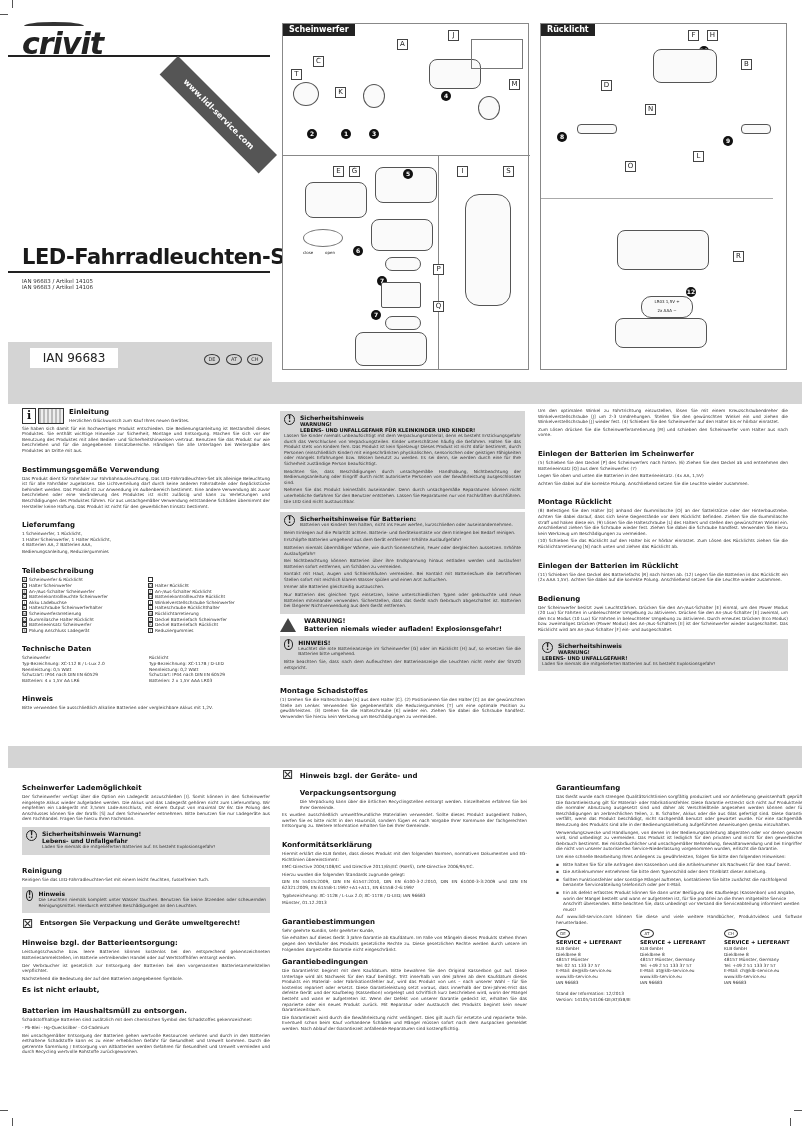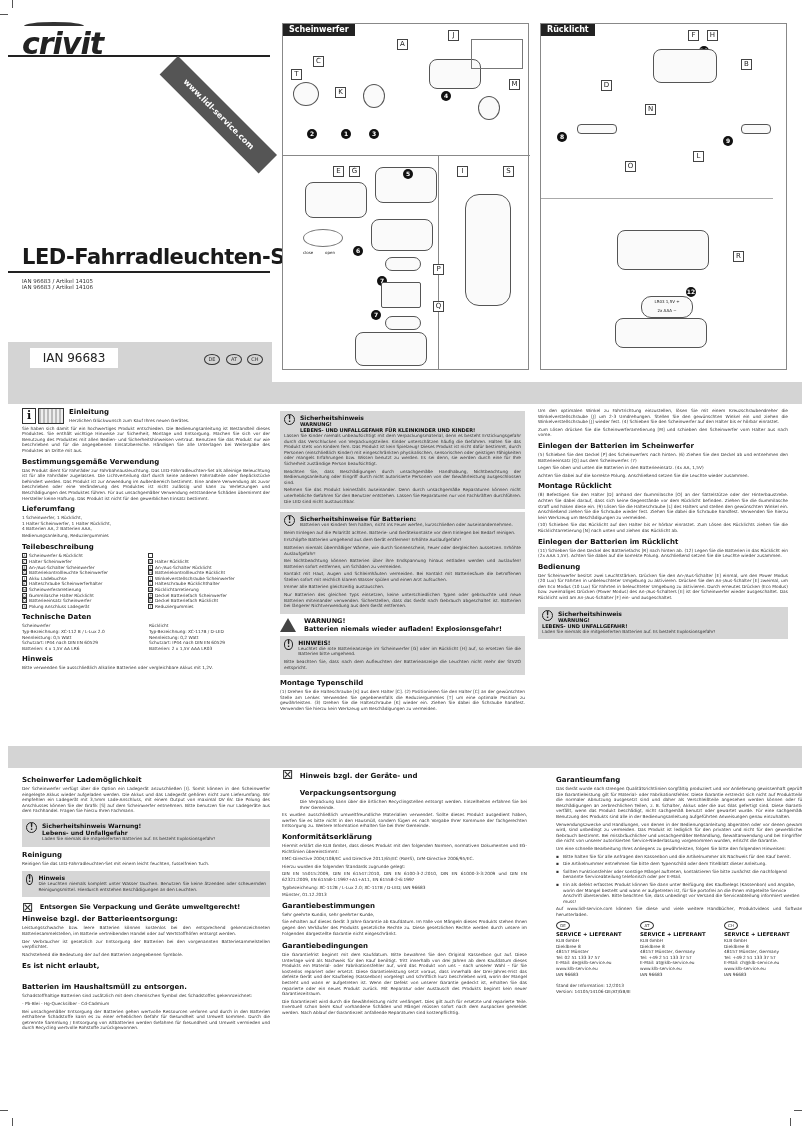--- a/index.html
+++ b/index.html
@@ -14,21 +14,21 @@
   .grayband { position: absolute; background: #d4d4d4; }
   .ianbox { position: absolute; left: 30px; top: 348px; width: 88px; height: 20px; background: #fff; font-size: 12px; text-align: center; line-height: 20px; color: #222; }
   .cc { position: absolute; top: 354px; width: 16px; height: 11px; border: 1px solid #333; border-radius: 50%; font-size: 5px; text-align: center; line-height: 9px; color: #333; }
   .figpanel { position: absolute; border: 1px solid #888; background: #fff; }
   .figlabel { position: absolute; left: 0; top: 0; background: #222; color: #fff; font-weight: bold; font-size: 8px; padding: 2px 6px; height: 12px; line-height: 8px; }
   .sq { position: absolute; border: 1px solid #444; background: #fff; font-size: 7px; width: 11px; height: 11px; line-height: 9px; text-align: center; color: #222; }
   .num { position: absolute; width: 10px; height: 10px; border-radius: 50%; background: #111; color: #fff; font-size: 6px; font-weight: bold; text-align: center; line-height: 10px; }
   .dev { position: absolute; border: 1px solid #555; border-radius: 8px; background: #fafafa; }
   .col { position: absolute; font-size: 4.3px; line-height: 5.6px; color: #333; }
   .col p { margin-bottom: 2px; text-align: justify; }
-  .col h3 { font-size: 7px; font-weight: bold; color: #111; margin-top: 4px; margin-bottom: 1px; line-height: 9px; }
+  .col h3 { font-size: 7px; font-weight: bold; color: #111; margin-top: 12px; margin-bottom: 1px; line-height: 9px; }
   .box { background: #d6d6d6; padding: 3px 4px; margin: 3px 0; position: relative; }
   .box h4 { font-size: 6px; font-weight: bold; color: #111; line-height: 7px; }
   .box .warn { font-size: 5px; font-weight: bold; line-height: 6px; color: #111; }
   .icon-excl { display: inline-block; width: 11px; height: 11px; border: 1.5px solid #222; border-radius: 50%; font-size: 8px; font-weight: bold; text-align: center; line-height: 9px; color: #222; vertical-align: top; margin-right: 5px; }
   .boxhead { display: flex; align-items: flex-start; }
   .parts { display: grid; grid-template-columns: 1fr 1fr; column-gap: 4px; }
   .parts div { white-space: nowrap; overflow: hidden; }
   .pk { display: inline-block; border: 0.5px solid #333; width: 5px; height: 5px; font-size: 3.5px; line-height: 4.5px; text-align: center; margin-right: 2px; }
   .tech { display: grid; grid-template-columns: 1fr 1fr; column-gap: 6px; }
   .svc { display: grid; grid-template-columns: 1fr 1fr 1fr; column-gap: 4px; margin-top: 4px; }
@@ -245,21 +245,21 @@
   <div class="box">
     <div class="boxhead">
       <span class="icon-excl">!</span>
       <div>
         <h4>HINWEIS!</h4>
         <p>Leuchtet die rote Batterieanzeige im Scheinwerfer [G] oder im Rücklicht [H] auf, so ersetzen Sie die Batterien bitte umgehend.</p>
       </div>
     </div>
     <p>Bitte beachten Sie, dass nach dem Aufleuchten der Batterieanzeige die Leuchten nicht mehr der StVZO entspricht.</p>
   </div>
-  <h3>Montage Typenschild</h3>
+  <h3>Montage Schadstoffes</h3>
   <p>(1) Drehen Sie die Halteschraube [K] aus dem Halter [C]. (2) Positionieren Sie den Halter [C] an der gewünschten Stelle am Lenker. Verwenden Sie gegebenenfalls die Reduziergummies [T] um eine optimale Position zu gewährleisten. (3) Drehen Sie die Halteschraube [K] wieder ein. Ziehen Sie dabei die Schraube handfest. Verwenden Sie hierzu kein Werkzeug um Beschädigungen zu vermeiden.</p>
 </div>
 
 <div class="col" style="left:538px;top:408px;width:250px;">
   <p>Um den optimalen Winkel zu Fahrtrichtung einzustellen, lösen Sie mit einem Kreuzschraubendreher die Winkelverstellschraube [J] um 2-3 Umdrehungen. Stellen Sie den gewünschten Winkel ein und ziehen die Winkelverstellschraube [J] wieder fest. (4) Schieben Sie den Scheinwerfer auf den Halter bis er hörbar einrastet.</p>
   <p>Zum Lösen drücken Sie die Scheinwerferarretierung [M] und schieben den Scheinwerfer vom Halter aus nach vorne.</p>
   <h3>Einlegen der Batterien im Scheinwerfer</h3>
   <p>(5) Schieben Sie den Deckel [P] des Scheinwerfers nach hinten. (6) Ziehen Sie den Deckel ab und entnehmen den Batterieeinsatz [Q] aus dem Scheinwerfer. (7)</p>
   <p>Legen Sie oben und unten die Batterien in den Batterieeinsatz. (4x AA, 1,5V)</p>
   <p>Achten Sie dabei auf die korrekte Polung. Anschließend setzen Sie die Leuchte wieder zusammen.</p>

